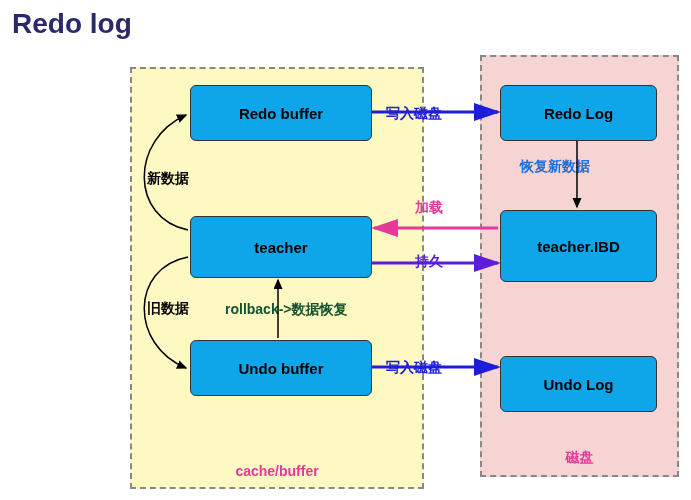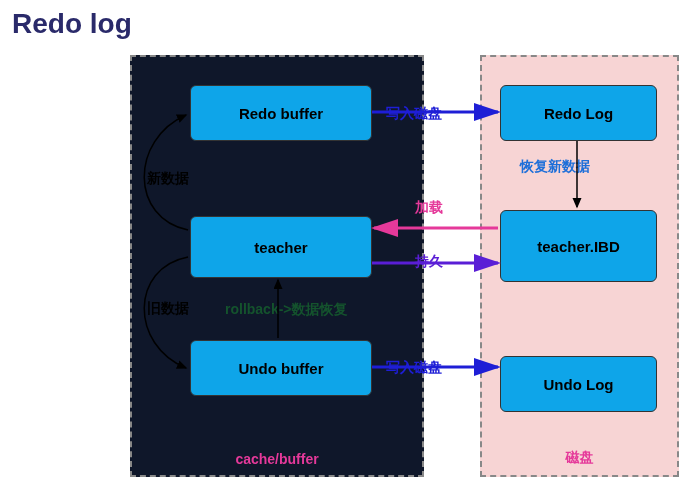--- a/index.html
+++ b/index.html
@@ -1,18 +1,18 @@
 <!DOCTYPE html>
 <html><head>
   <meta charset="utf-8">
   <style>
     body{margin:0;font-family:Arial,"Microsoft YaHei",sans-serif;width:691px;height:500px;position:relative;background:#fff}
     .title{position:absolute;left:12px;top:8px;font-size:28px;font-weight:bold;color:#2a2a6a}
     .zone{position:absolute;border:2px dashed #888}
-    .zone-cache{left:130px;top:55px;width:290px;height:418px;background:#0f172a}
+    .zone-cache{left:130px;top:67px;width:290px;height:418px;background:#fef9c3}
     .zone-disk{left:480px;top:55px;width:195px;height:418px;background:#f7d4d4}
     .zone-label{position:absolute;bottom:8px;font-size:14px;font-weight:bold}
     .cache-label{color:#e5399a;left:50%;transform:translateX(-50%)}
     .disk-label{color:#e5399a;left:50%;transform:translateX(-50%)}
     .box{position:absolute;background:#0ea5e9;border:1.5px solid #333;border-radius:6px;display:flex;align-items:center;justify-content:center;font-weight:bold;font-size:15px}
     .b-redo-buf{left:190px;top:85px;width:180px;height:54px}
     .b-teacher{left:190px;top:216px;width:180px;height:60px}
     .b-undo-buf{left:190px;top:340px;width:180px;height:54px}
     .b-redo-log{left:500px;top:85px;width:155px;height:54px}
     .b-teacher-ibd{left:500px;top:210px;width:155px;height:70px}

